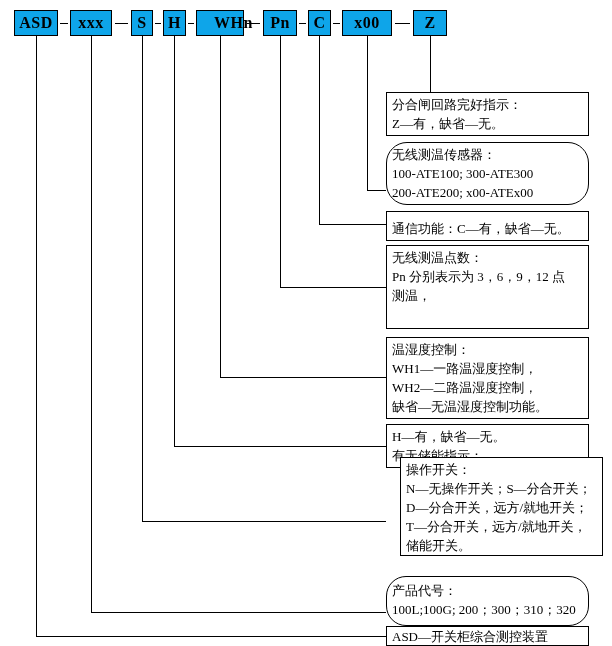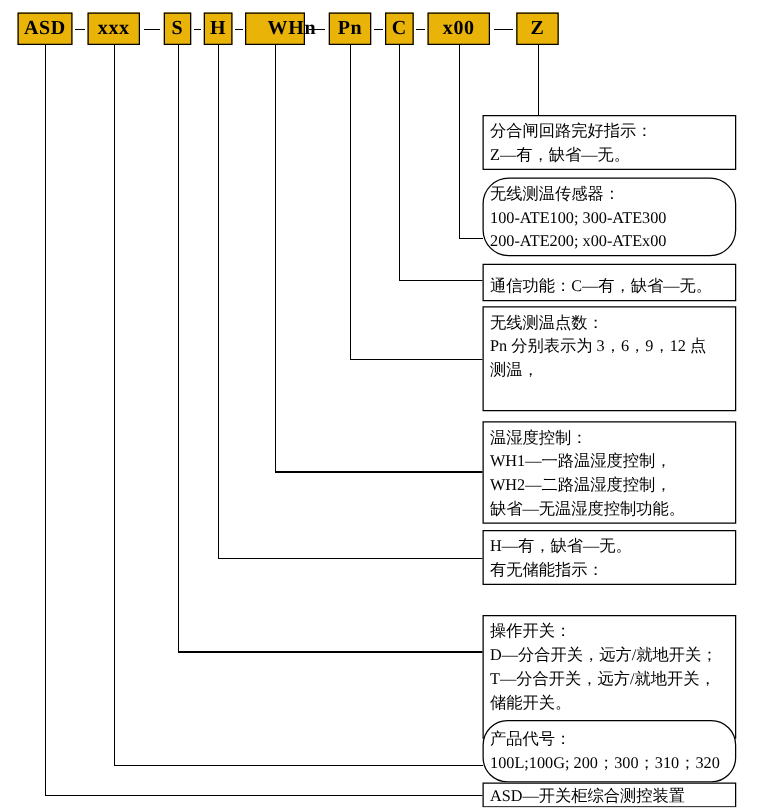--- a/index.html
+++ b/index.html
@@ -22,21 +22,21 @@
     position: absolute;
     top: 10px;
     height: 26px;
     border: 1px solid #000000;
     box-sizing: border-box;
     display: flex;
     align-items: center;
     justify-content: center;
     font-weight: bold;
     font-size: 16px;
-    background: #eab308;
+    background: #0ea5e9;
     letter-spacing: 0.5px;
   }
   #cb-asd { left: 14px;  width: 44px; }
   #cb-xxx { left: 70px;  width: 42px; }
   #cb-s   { left: 131px; width: 22px; }
   #cb-h   { left: 163px; width: 23px; }
   #cb-whn { left: 196px; width: 48px; padding-left: 27px; }
   #cb-pn  { left: 263px; width: 34px; }
   #cb-c   { left: 308px; width: 23px; }
   #cb-x00 { left: 342px; width: 50px; }
@@ -54,21 +54,21 @@
     line-height: 19px;
     overflow: hidden;
   }
   .desc-box .line { white-space: nowrap; }
   #db-1 { top: 92px;  height: 44px; }
   #db-2 { top: 142px; height: 63px; border-radius: 21px; }
   #db-3 { top: 211px; height: 30px; display: flex; align-items: flex-end; }
   #db-4 { top: 245px; height: 84px; }
   #db-5 { top: 337px; height: 82px; }
   #db-6 { top: 424px; height: 44px; }
-  #db-7 { top: 492px; height: 99px; }
+  #db-7 { top: 457px; height: 99px; margin-left: 14px; }
   #db-8 { top: 576px; height: 50px; padding-top: 4px; border-radius: 20px; }
   #db-9 { top: 626px; height: 20px; display: flex; align-items: center; }
 </style>
 </head>
 <body>
 
 <div class="canvas">
 
   <svg class="lines" viewBox="0 0 612 646" shape-rendering="crispEdges">
     <g stroke="#000000" stroke-width="1" fill="none">
@@ -132,20 +132,21 @@
     <div class="line">缺省—无温湿度控制功能。</div>
   </div>
 
   <div class="desc-box" id="db-6">
     <div class="line">H—有，缺省—无。</div>
     <div class="line">有无储能指示：</div>
   </div>
 
   <div class="desc-box" id="db-7">
     <div class="line">操作开关：</div>
+    <div class="line">N—无操作开关；S—分合开关；</div>
     <div class="line">D—分合开关，远方/就地开关；</div>
     <div class="line">T—分合开关，远方/就地开关，</div>
     <div class="line">储能开关。</div>
   </div>
 
   <div class="desc-box" id="db-8">
     <div class="line">产品代号：</div>
     <div class="line">100L;100G; 200；300；310；320</div>
   </div>
 

